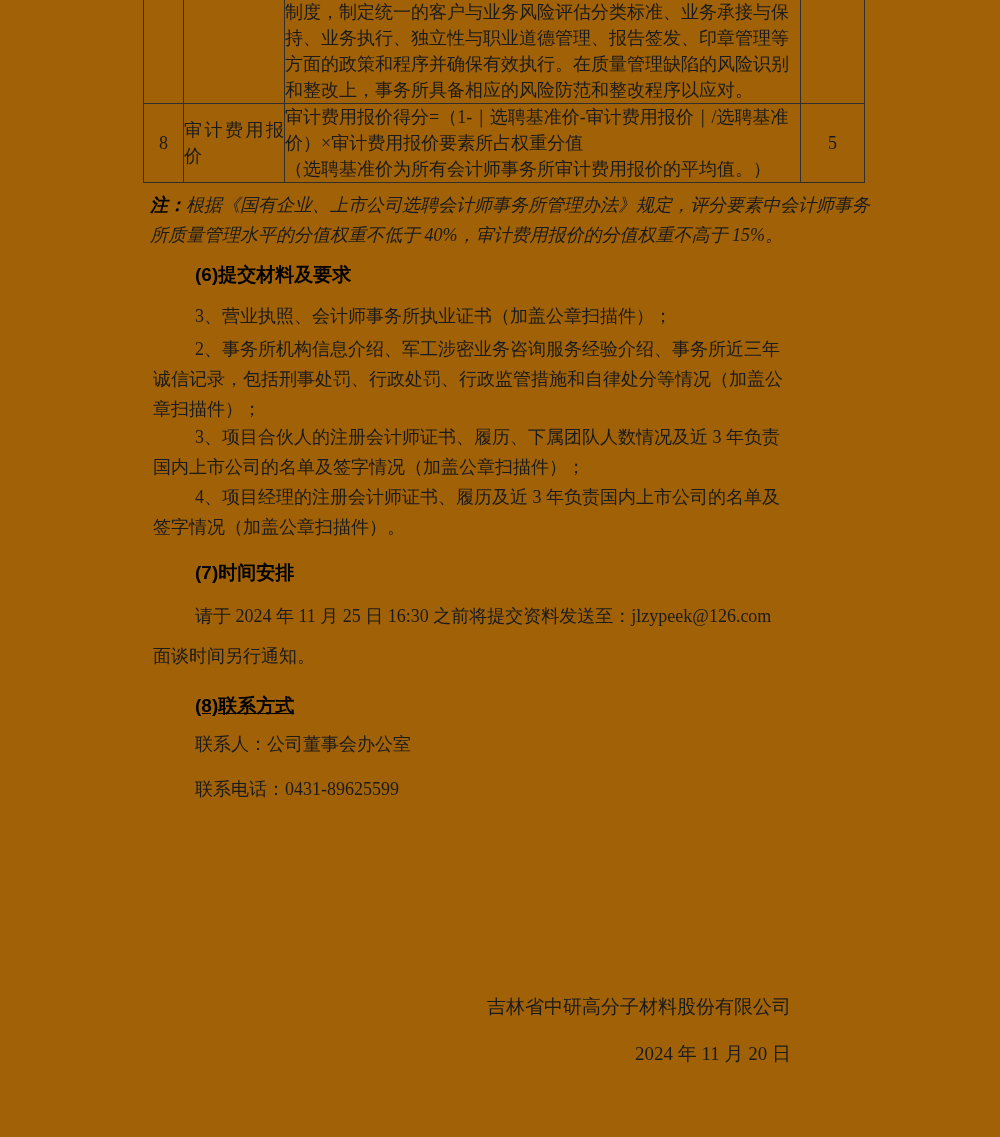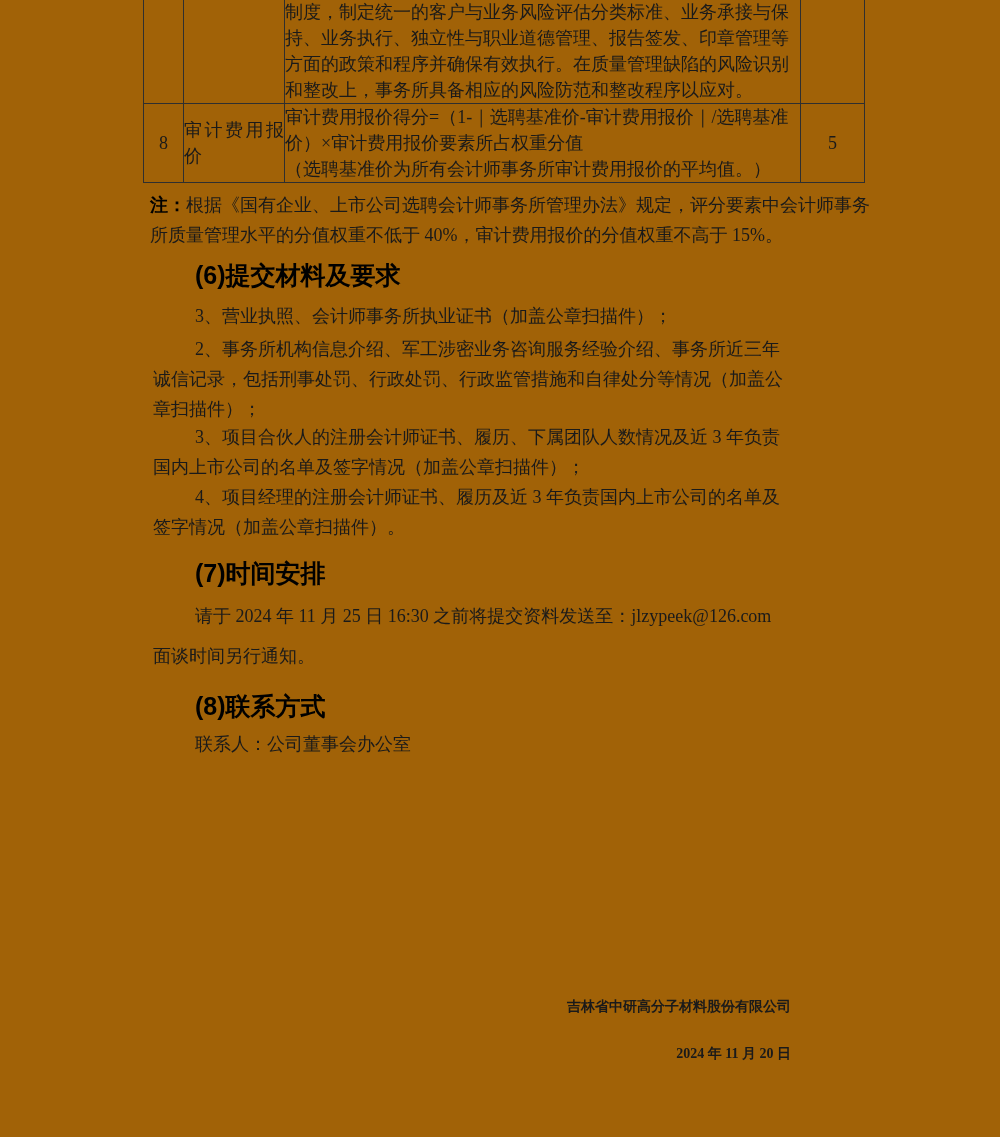--- a/index.html
+++ b/index.html
@@ -30,41 +30,41 @@
   td.c-num   { width:39px;  text-align:center; }
   td.c-cat   { width:100px; padding:0 9px; }
   td.c-desc  { width:515px; padding:2px 7px; vertical-align:top; }
   td.c-score { width:63px;  text-align:center; }
   tr.r-cut  { height:104px; }
   tr.r-8    { height:79px; }
   .cat-text { text-align:justify; text-align-last:left; text-justify:inter-character; }
 
   
   .blk { position:absolute; font-size:18px; line-height:30px; }
-  .note { left:150px; top:190px; width:712px; }
+  .note { left:150px; top:190px; width:712px;font-style:italic; }
   .note b { font-family:"Liberation Sans","DejaVu Sans",sans-serif; color:#000; }
   .heading {
     position:absolute; left:195px;
     font-family:"Liberation Sans","DejaVu Sans",sans-serif;
-    font-weight:bold; font-size:25px; line-height:24px; color:#000;
+    font-weight:bold; font-size:19px; line-height:24px; color:#000;
     white-space:pre;
   }
   .h6 { top:263px; }
   .h7 { top:561px; }
-  .h8 { top:694px; }
+  .h8 { top:694px;text-decoration:underline; }
   .para { left:153px; width:707px; }
   .indent { padding-left:42px; }
   .item1 { top:301px; }
   .item2 { top:334px; }
   .item3 { top:422px; }
   .item4 { top:482px; }
   .p7 { top:596px; line-height:40px; }
   .contact1 { top:729px; }
   .contact2 { top:774px; }
-  .sign { position:absolute; right:209px; top:992px; text-align:right; font-size:14px; line-height:30px;font-weight:bold; }
+  .sign { position:absolute; right:209px; top:992px; text-align:right; font-size:19px; line-height:30px; }
   .sign .line + .line { margin-top:17px; }
 </style>
 </head>
 <body>
 
 <div class="page">
 
   <table class="eval">
     <tbody>
         <tr class="cut r-cut">
@@ -122,19 +122,22 @@
   <div class="blk para p7">
     <div class="line indent">请于 2024 年 11 月 25 日 16:30 之前将提交资料发送至：jlzypeek@126.com</div>
     <div class="line">面谈时间另行通知。</div>
   </div>
 
   <div class="heading h8">(8)联系方式</div>
 
   <div class="blk para contact1">
     <div class="line indent">联系人：公司董事会办公室</div>
   </div>
+  <div class="blk para contact2">
+    <div class="line indent">联系电话：0431-89625599</div>
+  </div>
 
   <div class="sign">
     <div class="line">吉林省中研高分子材料股份有限公司</div>
     <div class="line">2024 年 11 月 20 日</div>
   </div>
 
 </div>
 
 </body></html>

